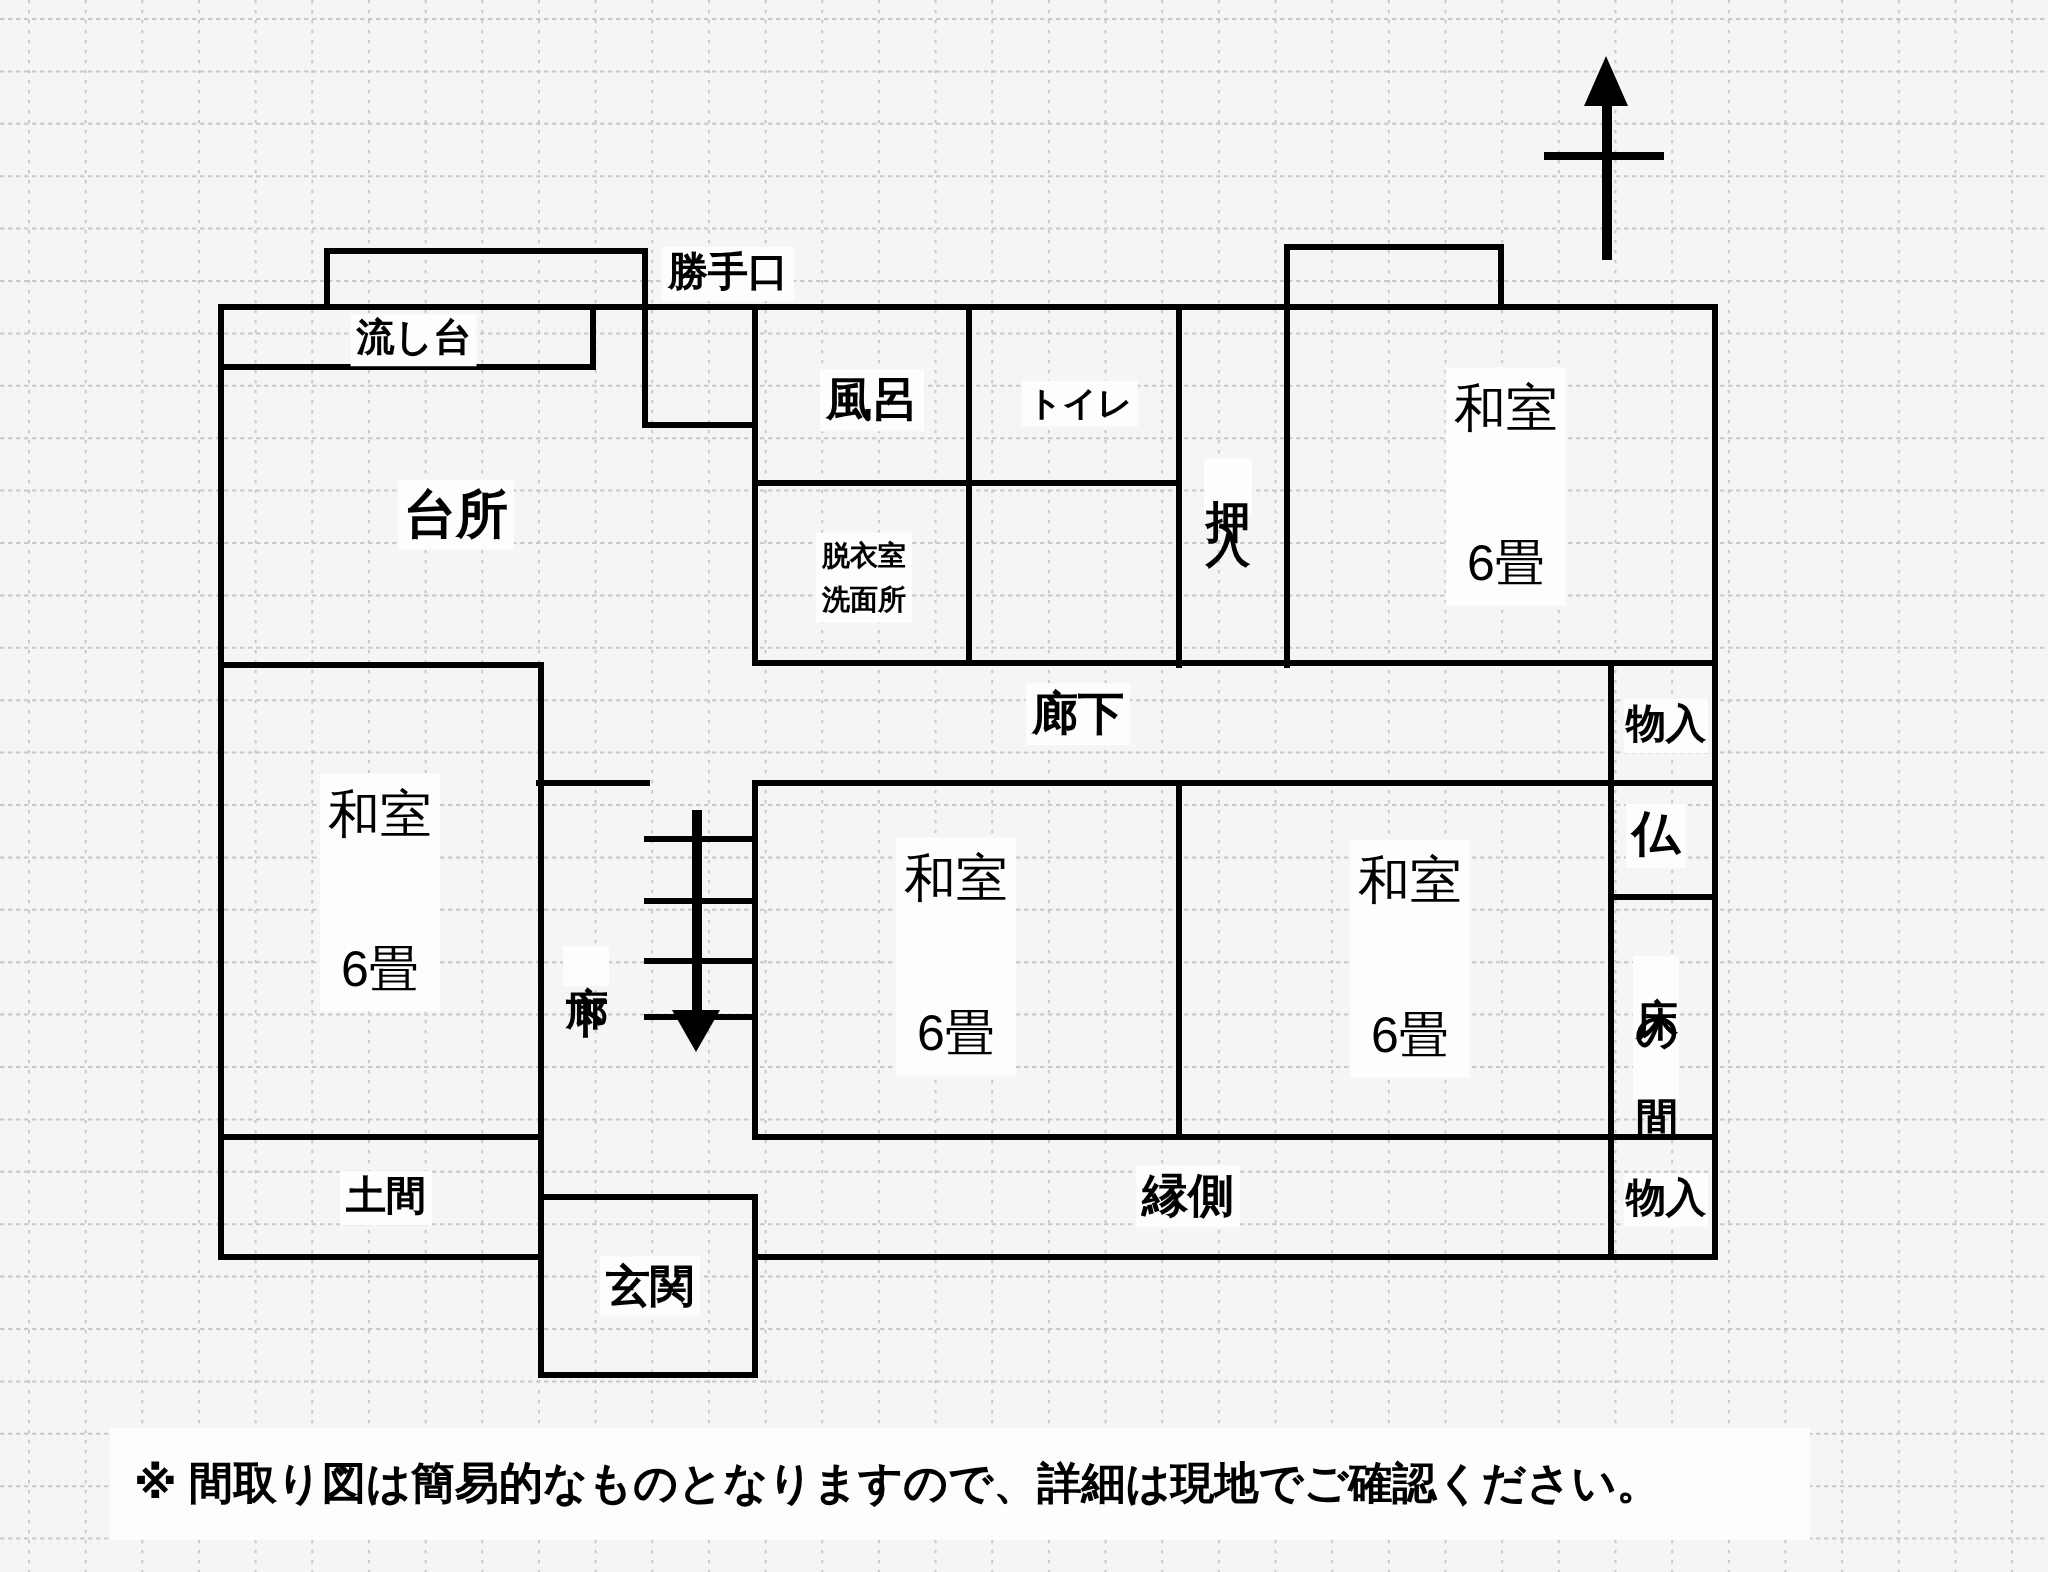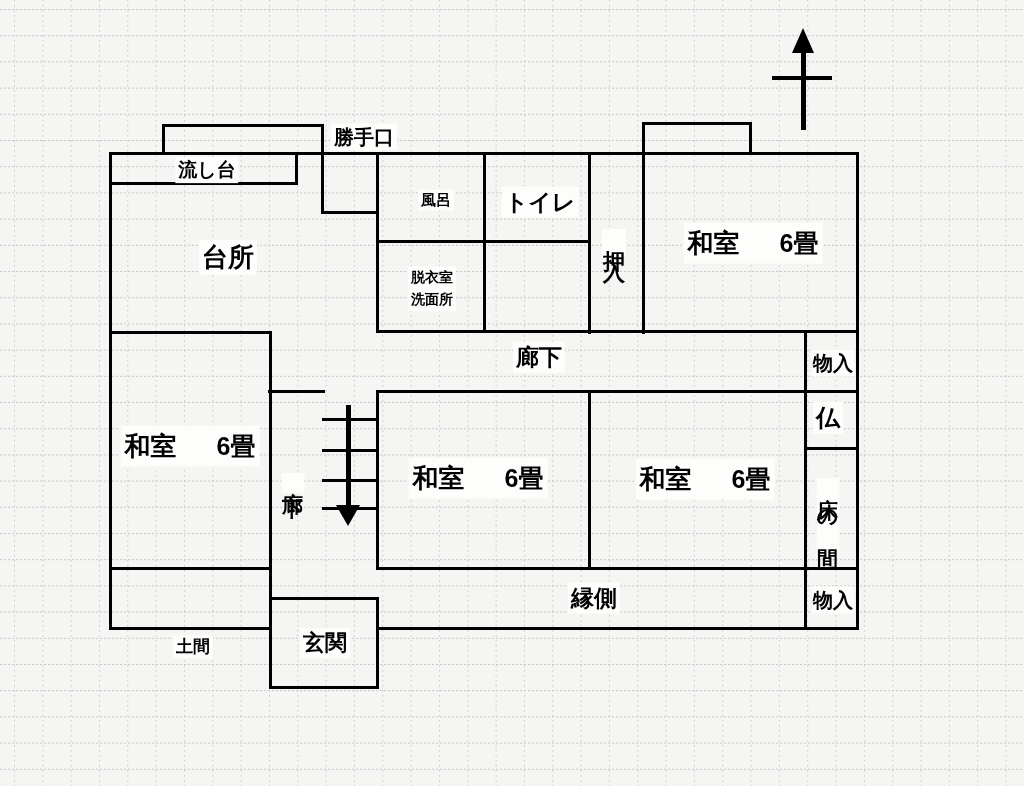--- a/index.html
+++ b/index.html
@@ -15,22 +15,22 @@
   #grid{position:absolute;left:0;top:0;width:1024px;height:786px;}
   #plan{position:absolute;left:0;top:0;width:1024px;height:786px;}
   .wall{position:absolute;background:var(--wall);}
   .lbl{
     position:absolute;transform:translate(-50%,-50%);
     background:var(--lblbg);padding:1px 3px;
     font-weight:600;line-height:1.25;white-space:pre-line;text-align:center;
   }
   .room{
     position:absolute;transform:translate(-50%,-50%);
-    display:flex;flex-direction:row;align-items:center;
-    background:var(--lblbg);padding:1px 4px;font-weight:700;line-height:1.5;gap:40px;
+    display:flex;flex-direction:column;align-items:center;
+    background:var(--lblbg);padding:1px 4px;font-weight:400;line-height:1.5;gap:40px;
   }
   .room .rname{font-size:26px;}
   .room .rsize{font-size:25px;}
   .vert{writing-mode:vertical-rl;text-orientation:upright;line-height:1;}
   .tri{position:absolute;width:0;height:0;}
   #title-box{
     position:absolute;left:72px;top:30px;background:var(--lblbg);
     padding:6px 10px 2px 8px;font-weight:700;
   }
   #title-box .t1{font-size:25px;letter-spacing:1px;}
@@ -173,31 +173,31 @@
   </div>
 
   <div id="stairs-arrow">
     <div class="shaft"></div>
     <div class="tri head"></div>
   </div>
 
   <div class="lbl" style="left:364px;top:137px;font-size:20px;">勝手口</div>
   <div class="lbl" style="left:207px;top:170px;font-size:19px;">流し台</div>
   <div class="lbl" style="left:228px;top:257px;font-size:26px;">台所</div>
-  <div class="lbl" style="left:436px;top:200px;font-size:15px;">風呂</div>
-  <div class="lbl" style="left:540px;top:202px;font-size:23px;">トイレ</div>
+  <div class="lbl" style="left:436px;top:200px;font-size:23px;">風呂</div>
+  <div class="lbl" style="left:540px;top:202px;font-size:17px;">トイレ</div>
   <div class="lbl" style="left:432px;top:289px;font-size:14px;line-height:1.55;">脱衣室
 洗面所</div>
   <div class="lbl vert" style="left:614px;top:243px;font-size:22px;letter-spacing:11px;padding:3px 1px;">押入</div>
   <div class="lbl" style="left:539px;top:357px;font-size:23px;">廊下</div>
   <div class="lbl vert" style="left:293px;top:483px;font-size:21px;letter-spacing:8px;padding:2px 1px;">廊下</div>
   <div class="lbl" style="left:833px;top:363px;font-size:20px;padding:1px 1px;">物入</div>
   <div class="lbl" style="left:828px;top:418px;font-size:24px;">仏</div>
   <div class="lbl vert" style="left:828px;top:514px;font-size:21px;letter-spacing:14px;padding:3px 1px;">床の間</div>
-  <div class="lbl" style="left:193px;top:599px;font-size:17px;margin-top:48px;">土間</div>
+  <div class="lbl" style="left:193px;top:599px;font-size:20px;">土間</div>
   <div class="lbl" style="left:325px;top:643px;font-size:22px;">玄関</div>
   <div class="lbl" style="left:594px;top:598px;font-size:23px;">縁側</div>
   <div class="lbl" style="left:833px;top:600px;font-size:20px;padding:1px 1px;">物入</div>
 
   <div class="room" style="left:753px;top:243px;">
     <div class="rname">和室</div>
     <div class="rsize">6畳</div>
   </div>
   <div class="room" style="left:190px;top:446px;">
     <div class="rname">和室</div>
@@ -205,13 +205,16 @@
   </div>
   <div class="room" style="left:478px;top:478px;">
     <div class="rname">和室</div>
     <div class="rsize">6畳</div>
   </div>
   <div class="room" style="left:705px;top:479px;">
     <div class="rname">和室</div>
     <div class="rsize">6畳</div>
   </div>
 
+  <div id="footer-box">
+    <span>※ 間取り図は簡易的なものとなりますので、詳細は現地でご確認ください。</span>
+  </div>
 </div>
 
 </body></html>

